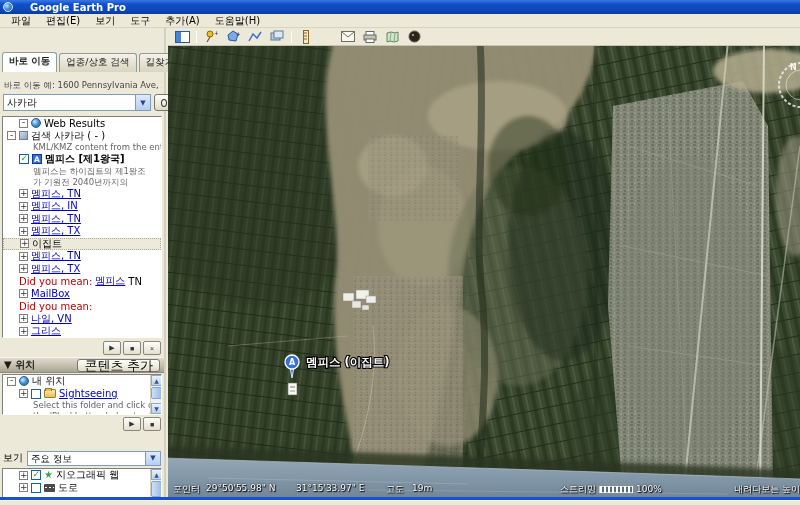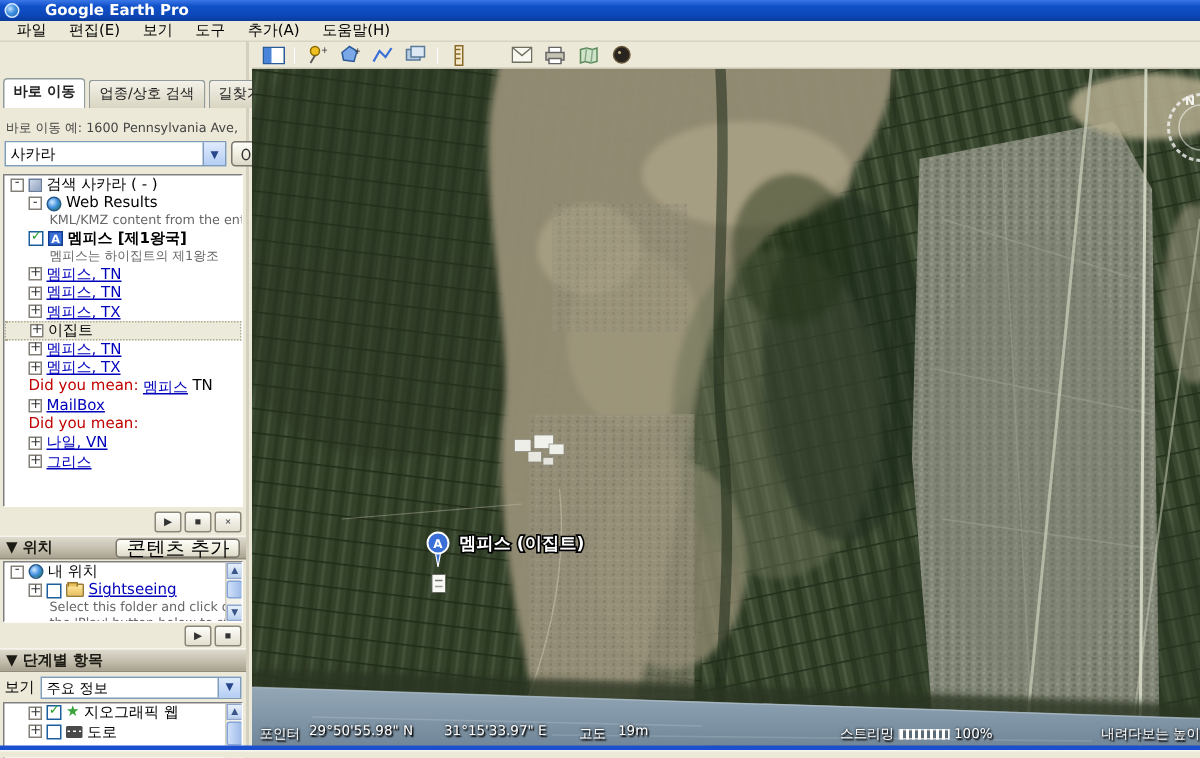--- a/index.html
+++ b/index.html
@@ -145,41 +145,46 @@
         <div class="combo">
           <input value="사카라" style="">
           <div class="combo-arrow">▼</div>
         </div>
         <button class="xp-btn icon-btn">
           <span class="mag"></span>
         </button>
       </div>
 
       <div class="tree sunken" style="left:2px; top:88px; right:2px; bottom:19px;">
+        <div class="trow indent1">
+          <span class="pm minus"></span>
+          <span class="tree-icon ico-globe"></span>
+          <span>Web Results</span>
+        </div>
         <div class="trow">
           <span class="pm minus"></span>
           <span class="tree-icon ico-sq"></span>
           <span>검색 사카라 ( - )</span>
         </div>
-        <div class="trow indent1">
-          <span class="pm minus"></span>
-          <span class="tree-icon ico-globe"></span>
-          <span>Web Results</span>
-        </div>
         <div class="trow indent2 gray-desc">KML/KMZ content from the entire Web</div>
         <div class="trow indent1">
           <span class="cb checked"></span>
           <span class="tree-icon ico-a">A</span>
           <b>멤피스 [제1왕국]</b>
         </div>
         <div class="trow indent2 gray-desc">멤피스는 하이집트의 제1왕조</div>
+        <div class="trow indent2 gray-desc">가 기원전 2040년까지의</div>
 
         <div class="trow indent1">
           <span class="pm"></span>
           <span class="link">멤피스, TN</span>
+        </div>
+        <div class="trow indent1">
+          <span class="pm"></span>
+          <span class="link">멤피스, IN</span>
         </div>
         <div class="trow indent1">
           <span class="pm"></span>
           <span class="link">멤피스, TN</span>
         </div>
         <div class="trow indent1">
           <span class="pm"></span>
           <span class="link">멤피스, TX</span>
         </div>
         <div class="trow indent1 hl-row">
@@ -250,23 +255,20 @@
           <div class="varrow" style="bottom:0;">▼</div>
         </div>
       </div>
       <div class="transport" style="bottom:1px;">
         <button class="tbtn">▶</button>
         <button class="tbtn">■</button>
       </div>
     </div>
 
     <div class="layers-panel">
-      <div class="panel-header">
-        <span>▼ 단계별 항목</span>
-      </div>
       <div class="filter-row">
         <span>보기</span>
         <div class="select">
           <span class="val">주요 정보</span>
           <span class="combo-arrow">▼</span>
         </div>
       </div>
       <div class="tree sunken" style="left:2px; top:36px; right:2px; bottom:0;">
         <div class="trow indent1">
           <span class="pm"></span>

